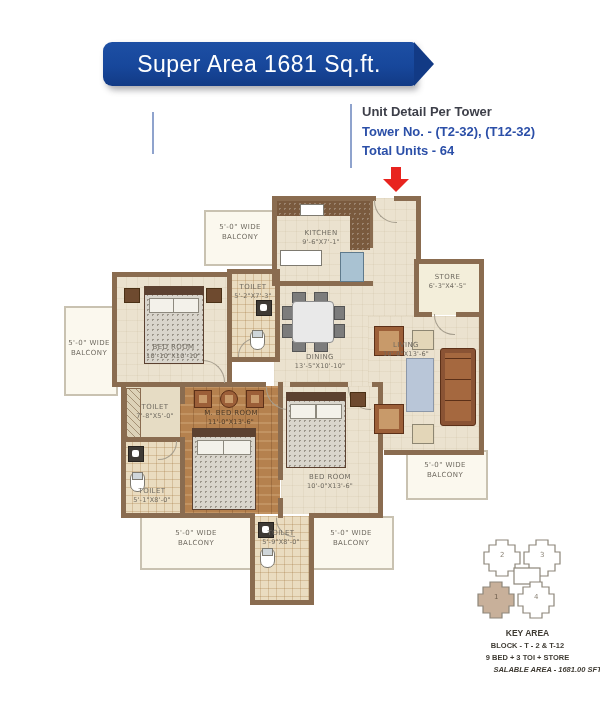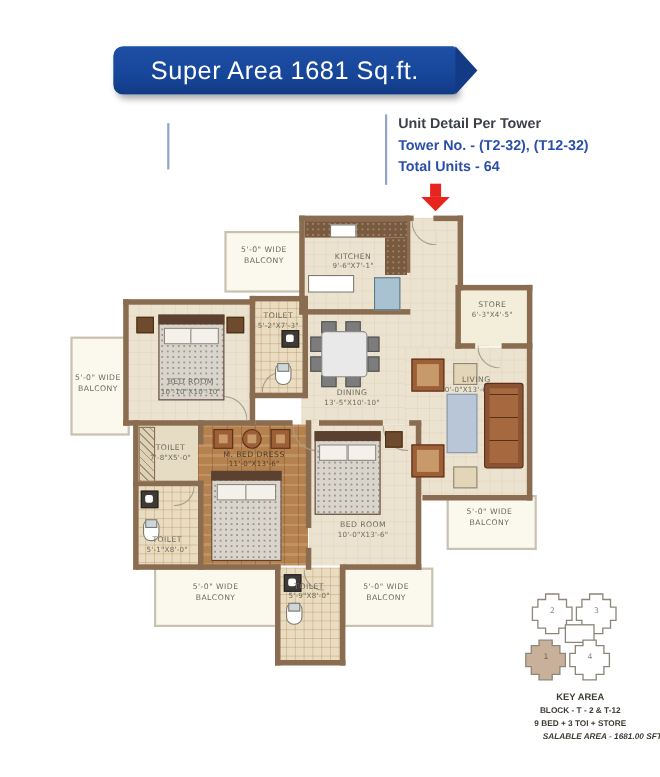--- a/index.html
+++ b/index.html
@@ -236,38 +236,38 @@
       <div class="dim">9'-6"X7'-1"</div>
   </div>
   <div class="lbl" style="left:386px;top:272px;width:67px;">
     <div>STORE</div>
       <div class="dim">6'-3"X4'-5"</div>
   </div>
   <div class="lbl" style="left:252px;top:352px;width:80px;text-align:center;">
     <div>DINING</div>
       <div class="dim">13'-5"X10'-10"</div>
   </div>
-  <div class="lbl" style="left:338px;top:340px;width:80px;text-align:right;">
+  <div class="lbl" style="left:338px;top:340px;width:80px;">
     <div>LIVING</div>
       <div class="dim">10'-0"X13'-6"</div>
   </div>
   <div class="lbl" style="left:98px;top:342px;width:95px;">
     <div>BED ROOM</div>
       <div class="dim">10'-10"X10'-10"</div>
   </div>
   <div class="lbl" style="left:200px;top:282px;width:50px;">
     <div>TOILET</div>
       <div class="dim">5'-2"X7'-3"</div>
   </div>
   <div class="lbl" style="left:100px;top:402px;width:54px;">
     <div>TOILET</div>
       <div class="dim">7'-8"X5'-0"</div>
   </div>
   <div class="lbl" style="left:158px;top:408px;width:90px;color:#4c3a28;">
-    <div>M. BED DRESS</div>
+    <div>M. BED ROOM</div>
       <div class="dim">11'-0"X13'-6"</div>
   </div>
   <div class="lbl" style="left:98px;top:486px;width:52px;">
     <div>TOILET</div>
       <div class="dim">5'-1"X8'-0"</div>
   </div>
   <div class="lbl" style="left:258px;top:472px;width:88px;">
     <div>BED ROOM</div>
       <div class="dim">10'-0"X13'-6"</div>
   </div>

